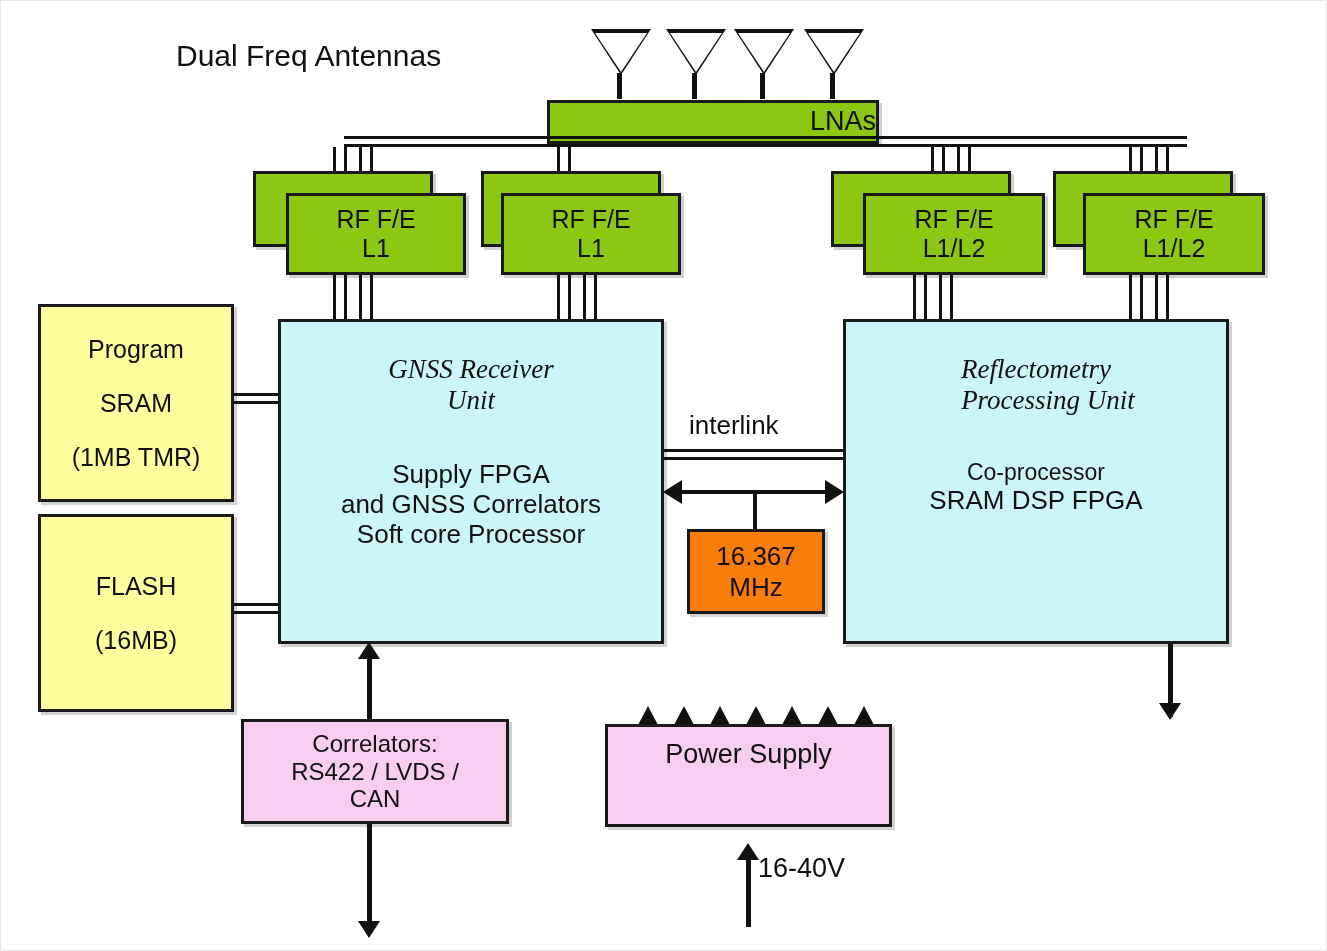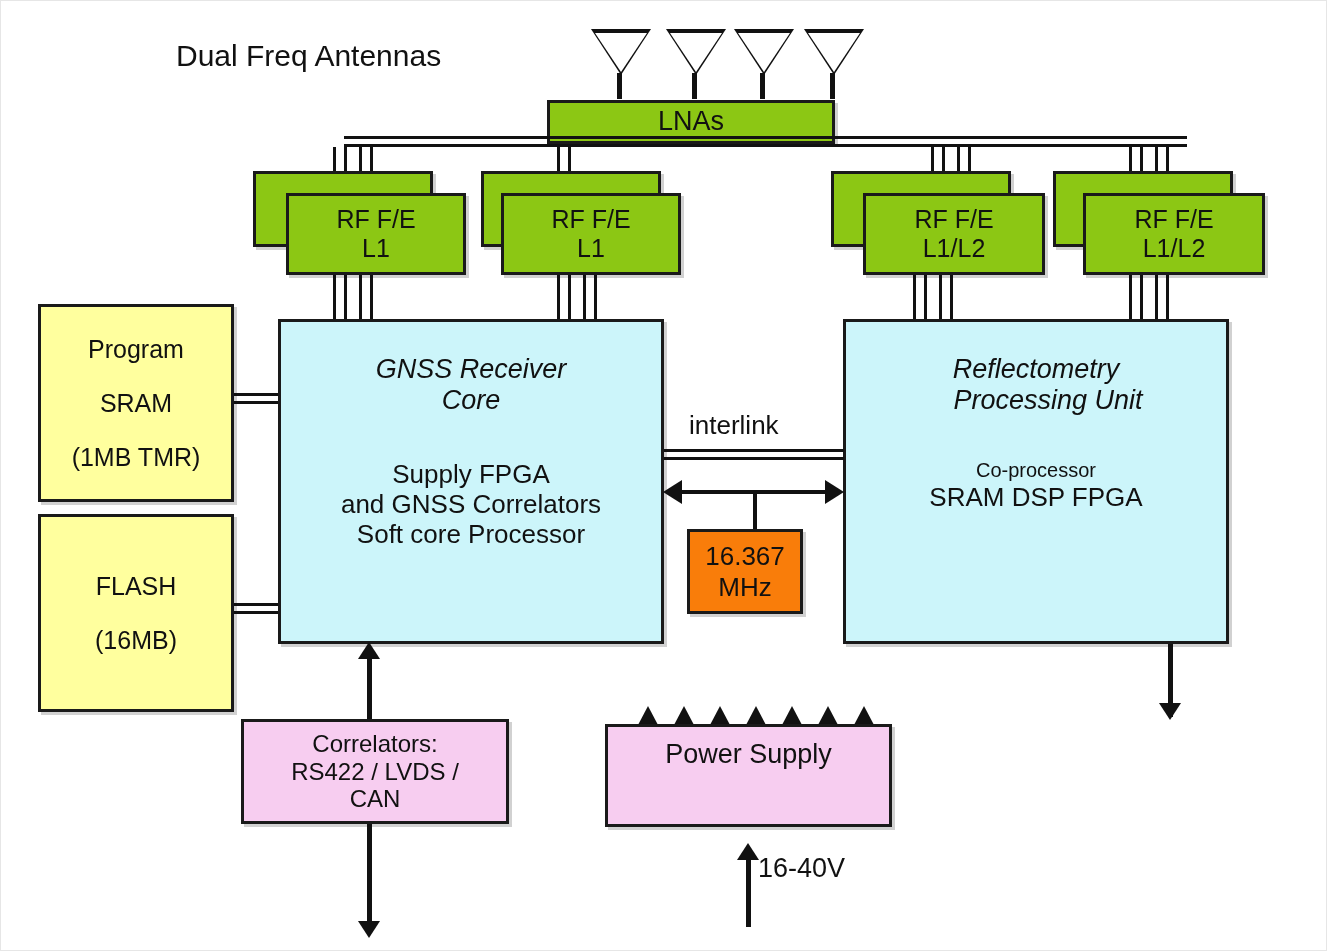--- a/index.html
+++ b/index.html
@@ -85,21 +85,21 @@
   .arrow-down  { border-left: 11px solid transparent; border-right: 11px solid transparent; border-top: 17px solid #111111; }
   .arrow-left  { border-top: 12px solid transparent; border-bottom: 12px solid transparent; border-right: 19px solid #111111; }
   .arrow-right { border-top: 12px solid transparent; border-bottom: 12px solid transparent; border-left: 19px solid #111111; }
 
   .ps-arrow-up { border-left: 10px solid transparent; border-right: 10px solid transparent; border-bottom: 19px solid #111111; }
 
   
   .label { position: absolute; color: #111111; white-space: nowrap; }
   .title-text { font-size: 30px; }
   .box-line { display: block; }
-  .italic { font-style: italic; }
+  .italic { font-style: italic; font-family: Liberation Serif, serif; }
 </style>
 </head>
 <body>
 
 <div id="canvas">
 
   <div class="label title-text" style="left:175px; top:38px;">Dual Freq Antennas</div>
 
   <div class="antenna" style="left:590px; top:28px; width:60px; height:70px;">
     <div class="ant-tri" style="border-left:30px solid transparent; border-right:30px solid transparent; border-top:46px solid #111111;"></div>
@@ -115,21 +115,21 @@
     <div class="ant-tri" style="border-left:30px solid transparent; border-right:30px solid transparent; border-top:46px solid #111111;"></div>
     <div class="ant-tri" style="left:4px; top:4px; border-left:26px solid transparent; border-right:26px solid transparent; border-top:39px solid #ffffff;"></div>
     <div class="ant-mast" style="left:26px; top:44px; width:5px; height:26px;"></div>
   </div>
   <div class="antenna" style="left:803px; top:28px; width:60px; height:70px;">
     <div class="ant-tri" style="border-left:30px solid transparent; border-right:30px solid transparent; border-top:46px solid #111111;"></div>
     <div class="ant-tri" style="left:4px; top:4px; border-left:26px solid transparent; border-right:26px solid transparent; border-top:39px solid #ffffff;"></div>
     <div class="ant-mast" style="left:26px; top:44px; width:5px; height:26px;"></div>
   </div>
 
-  <div class="box green shadowbox" style="left:546px; top:99px; width:288px; height:44px; font-size:27px;">
+  <div class="box green shadowbox" style="left:546px; top:99px; width:332px; height:44px; font-size:27px;align-items:flex-end;">
     <span class="box-line">LNAs</span>
   </div>
 
   <div class="dbus" style="left:343px; top:135px; width:843px; height:11px;"></div>
 
   <div class="dbus-v" style="left:332px; top:146px; width:14px; height:46px;"></div>
   <div class="dbus-v" style="left:358px; top:146px; width:14px; height:46px;"></div>
 
   <div class="dbus-v" style="left:556px; top:146px; width:14px; height:46px;"></div>
 
@@ -182,42 +182,42 @@
   <div class="box yellow shadowbox" style="left:37px; top:513px; width:196px; height:198px; font-size:25px;">
     <span class="box-line">FLASH</span>
     <span class="box-line">(16MB)</span>
   </div>
 
   <div class="dbus" style="left:233px; top:392px; width:52px; height:11px;"></div>
   <div class="dbus" style="left:233px; top:602px; width:52px; height:11px;"></div>
 
   <div class="box cyan shadowbox" style="left:277px; top:318px; width:386px; height:325px; justify-content:flex-start; padding-top:32px;">
     <span class="box-line italic" style="font-size:27px;">GNSS Receiver</span>
-    <span class="box-line italic" style="font-size:27px; margin-bottom:42px;">Core</span>
+    <span class="box-line italic" style="font-size:27px; margin-bottom:42px;">Unit</span>
     <span class="box-line" style="font-size:26px;">Supply FPGA</span>
     <span class="box-line" style="font-size:26px;">and GNSS Correlators</span>
     <span class="box-line" style="font-size:26px;">Soft core Processor</span>
   </div>
 
   <div class="box cyan shadowbox" style="left:842px; top:318px; width:386px; height:325px; justify-content:flex-start; padding-top:32px;">
     <span class="box-line italic" style="font-size:27px;">Reflectometry</span>
     <span class="box-line italic" style="font-size:27px; margin-bottom:42px;margin-left:24px;">Processing Unit</span>
-    <span class="box-line" style="font-size:20px;">Co-processor</span>
+    <span class="box-line" style="font-size:23px;">Co-processor</span>
     <span class="box-line" style="font-size:26px;">SRAM DSP FPGA</span>
   </div>
 
   <div class="label" style="left:688px; top:409px; font-size:26px;">interlink</div>
   <div class="dbus" style="left:663px; top:448px; width:180px; height:11px;"></div>
 
   <div class="hline" style="left:680px; top:489px; width:147px; height:4px;"></div>
   <div class="arrow-left" style="left:662px; top:479px;"></div>
   <div class="arrow-right" style="left:824px; top:479px;"></div>
   <div class="vline" style="left:752px; top:489px; width:4px; height:39px;"></div>
 
-  <div class="box orange shadowbox" style="left:686px; top:528px; width:116px; height:85px; font-size:26px;">
+  <div class="box orange shadowbox" style="left:686px; top:528px; width:138px; height:85px; font-size:26px;">
     <span class="box-line">16.367</span>
     <span class="box-line">MHz</span>
   </div>
 
   <div class="vline" style="left:366px; top:654px; width:5px; height:64px;"></div>
   <div class="arrow-up" style="left:357px; top:641px;"></div>
 
   <div class="box pink shadowbox" style="left:240px; top:718px; width:268px; height:105px; font-size:24px;">
     <span class="box-line">Correlators:</span>
     <span class="box-line">RS422 / LVDS /</span>

